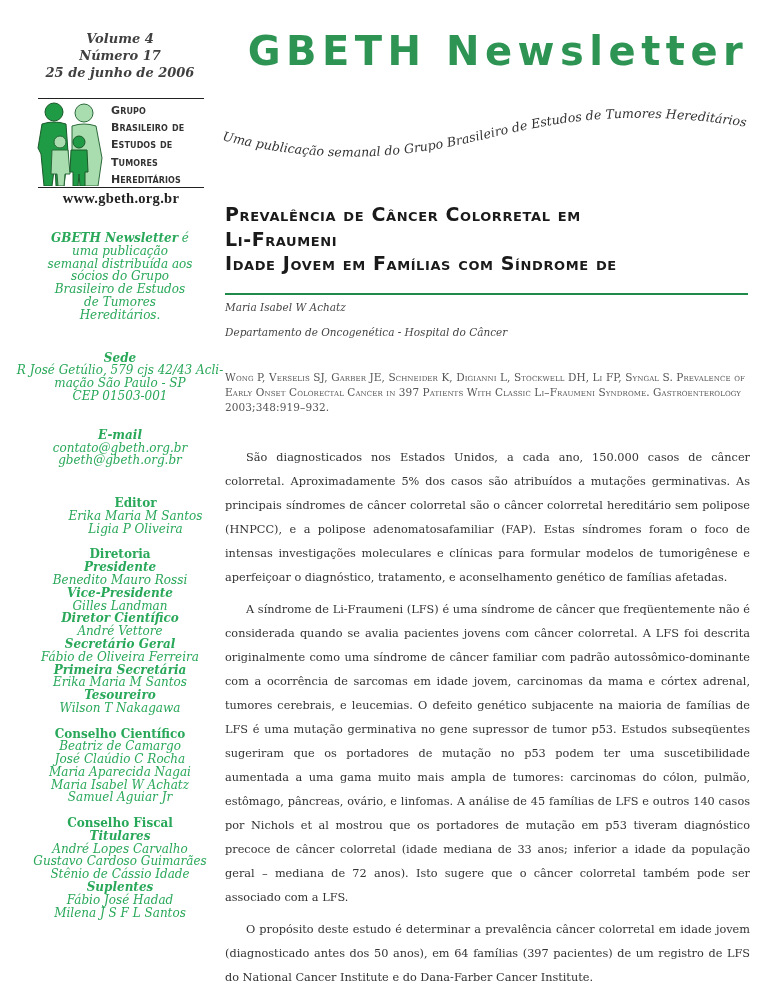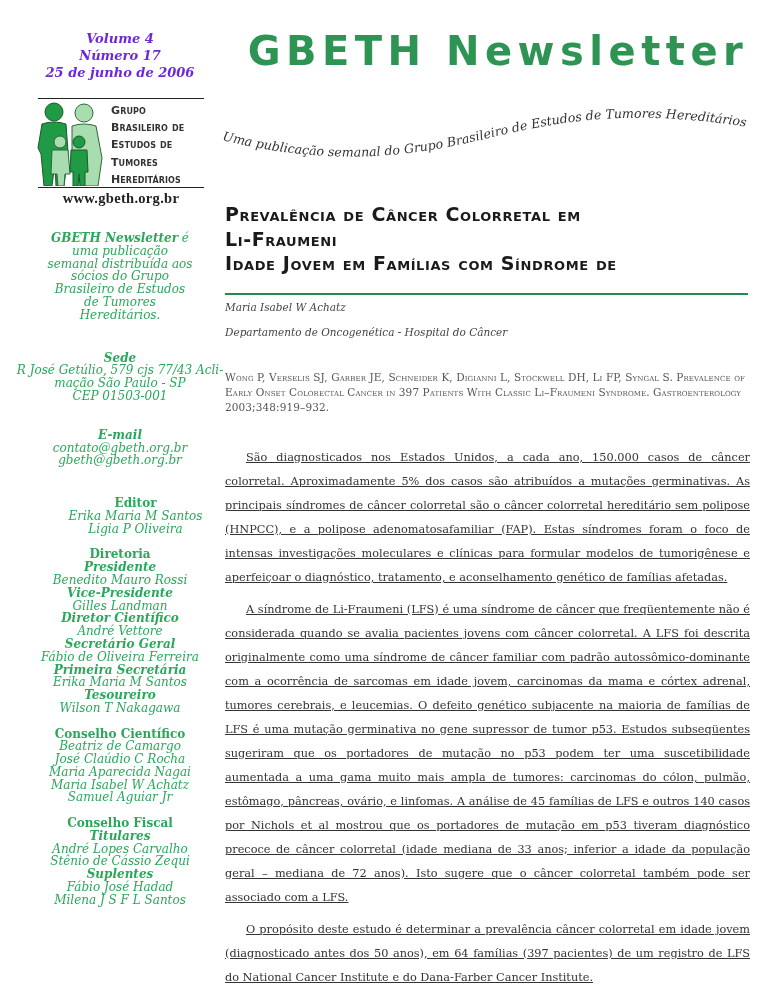--- a/index.html
+++ b/index.html
@@ -2,21 +2,21 @@
 <html><head>
 <meta charset="utf-8">
 <style>
   * { margin: 0; padding: 0; box-sizing: border-box; }
   html, body { width: 768px; height: 994px; background: #ffffff; overflow: hidden; }
   body { position: relative; font-family: "DejaVu Serif", serif; color: #333; }
 
   
   .issue-info {
     position: absolute; left: 0; top: 30px; width: 240px;
-    text-align: center; color: #6d28d9; font-family: "DejaVu Serif", serif;
+    text-align: center; color: #404040; font-family: "DejaVu Serif", serif;
     font-style: italic; font-weight: bold; font-size: 13px; line-height: 17px;
   }
   .logo-box {
     position: absolute; left: 36px; top: 98px; width: 170px; height: 116px;
   }
   .logo-rule-top { position: absolute; left: 2px; top: 0; width: 166px; height: 1px; background: #222; }
   .logo-rule-bot { position: absolute; left: 2px; top: 89px; width: 166px; height: 1px; background: #222; }
   .logo-figures { position: absolute; left: 0; top: 4px; width: 76px; height: 84px; }
   .logo-text {
     position: absolute; left: 75px; top: 4px; width: 98px;
@@ -63,21 +63,21 @@
     font-family: "DejaVu Serif", serif; line-height: 14px;
   }
   .reference {
     margin-top: 31px; font-size: 10.5px; color: #555; line-height: 15.2px;
     font-family: "DejaVu Serif", serif; font-variant: small-caps; letter-spacing: 0.1px;
   }
   .body-text {
     margin-top: 30px; font-family: "DejaVu Serif", serif; font-size: 11.3px;
     line-height: 24px; color: #333; text-align: justify;
   }
-  .body-text p { text-indent: 21px; margin-bottom: 8px; text-decoration: underline; }
+  .body-text p { text-indent: 21px; margin-bottom: 8px; }
 </style>
 </head>
 <body>
 
 <div class="issue-info">
   <div>Volume 4</div>
   <div>Número 17</div>
   <div>25 de junho de 2006</div>
 </div>
 
@@ -108,21 +108,21 @@
   <div class="logo-url">www.gbeth.org.br</div>
 </div>
 
 <div class="sidebar">
   <div class="blk" style="padding: 0 46px;">
     <span class="intro-name">GBETH Newsletter</span><span> é uma publicação semanal distribuída aos sócios do Grupo Brasileiro de Estudos de Tumores Hereditários.</span>
   </div>
 
   <div class="blk" style="margin-top: 30px;">
     <div class="h">Sede</div>
-    <div>R José Getúlio, 579 cjs 77/43 Acli-</div>
+    <div>R José Getúlio, 579 cjs 42/43 Acli-</div>
     <div>mação São Paulo - SP</div>
     <div>CEP 01503-001</div>
   </div>
 
   <div class="blk" style="margin-top: 26px;">
     <div class="h">E-mail</div>
     <div>contato@gbeth.org.br</div>
     <div>gbeth@gbeth.org.br</div>
   </div>
 
@@ -154,21 +154,22 @@
     <div>José Claúdio C Rocha</div>
     <div>Maria Aparecida Nagai</div>
     <div>Maria Isabel W Achatz</div>
     <div>Samuel Aguiar Jr</div>
   </div>
 
   <div class="blk">
     <div class="hn">Conselho Fiscal</div>
     <div class="h">Titulares</div>
     <div>André Lopes Carvalho</div>
-    <div>Stênio de Cássio Zequi</div>
+    <div>Gustavo Cardoso Guimarães</div>
+    <div>Stênio de Cássio Idade</div>
     <div class="h">Suplentes</div>
     <div>Fábio José Hadad</div>
     <div>Milena J S F L Santos</div>
   </div>
 </div>
 
 <div class="masthead">GBETH Newsletter</div>
 
 <svg class="tagline-svg" viewBox="0 0 548 80">
   <defs>

